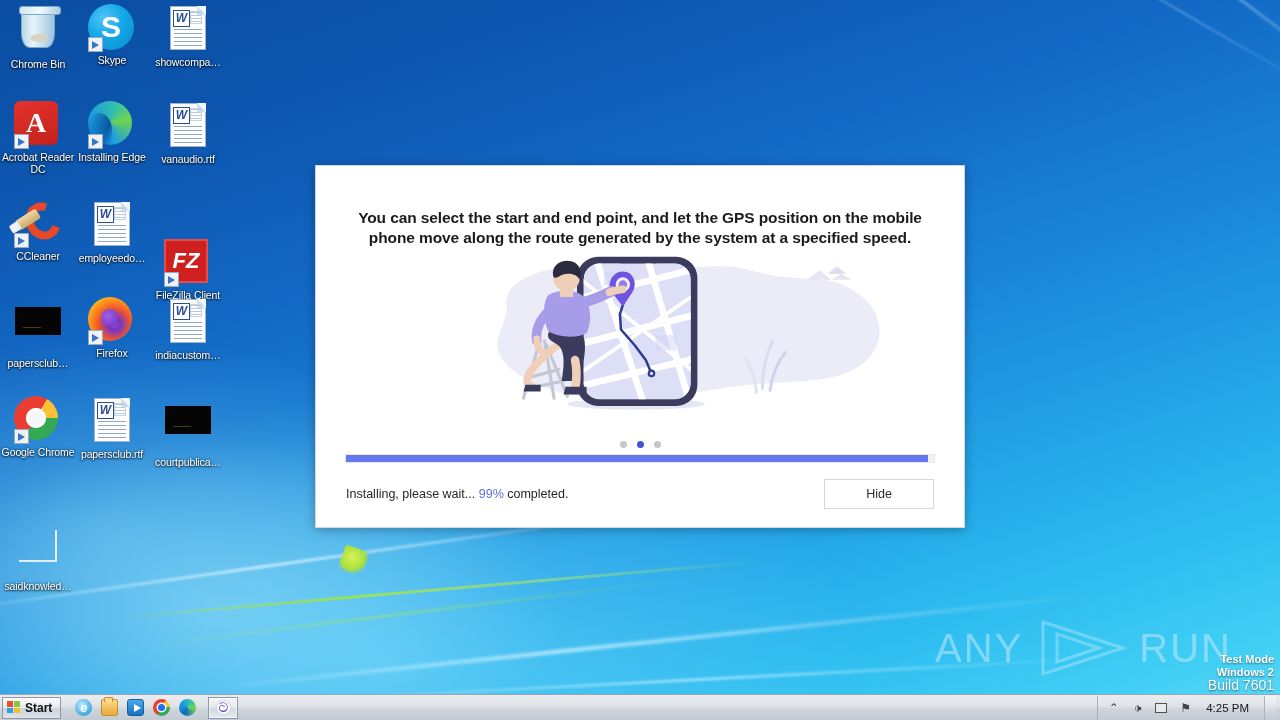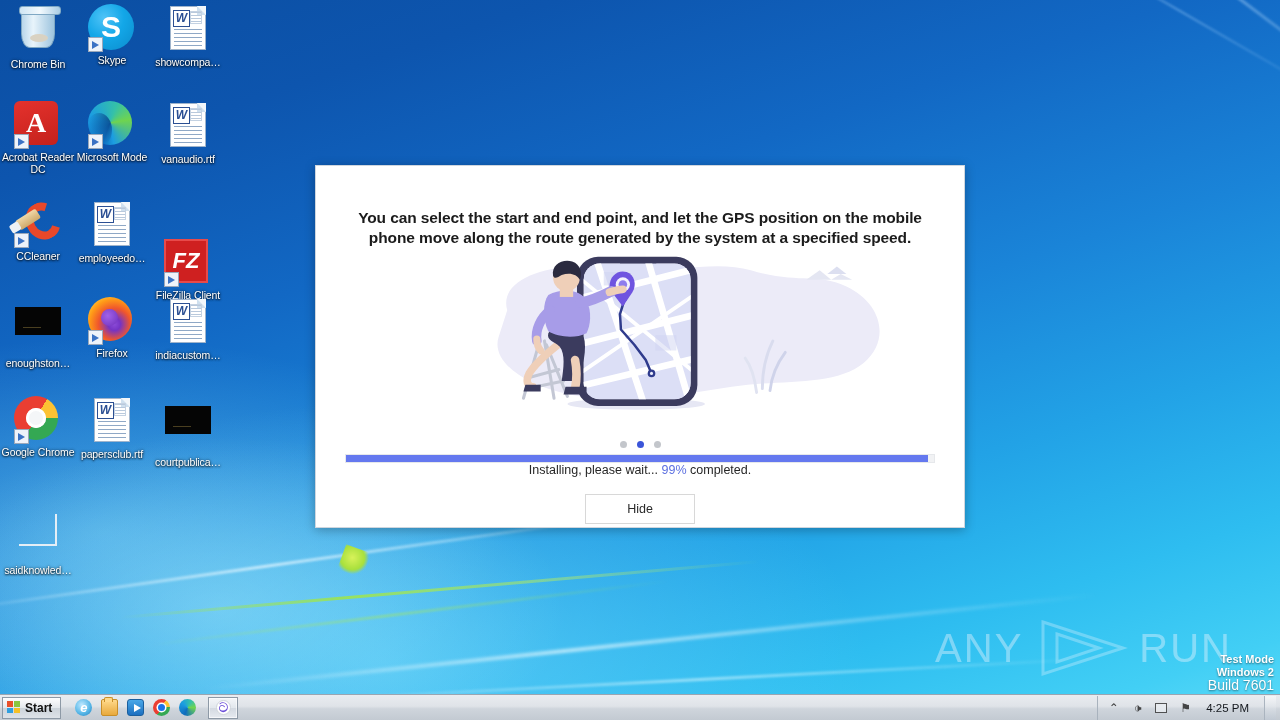--- a/index.html
+++ b/index.html
@@ -173,21 +173,21 @@
 
   #progress-wrap { padding: 0 15px; }
   #progress-track {
     height: 9px; width: 590px; margin: 0 auto;
     background: #f1f2f4; border: 1px solid #e6e8eb;
   }
   #progress-fill { height: 100%; background: #6478ef; }
 
   #footer {
     height: 64px; display: flex; align-items: center;
-    padding: 0 30px 3px 30px; justify-content: space-between; flex-direction: column;
+    padding: 0 30px 3px 30px; justify-content: space-between;
   }
   #status-text { font-size: 12.5px; color: #262626; }
   #status-pct { color: #5b6fe0; }
   #hide-button {
     width: 110px; height: 30px; background: #ffffff;
     border: 1px solid #d8d8d8; font-size: 12.5px; color: #2a2a2a;
     font-family: "Liberation Sans", sans-serif; cursor: pointer;
     display: flex; align-items: center; justify-content: center;
   }
 
@@ -319,21 +319,21 @@
         </div>
         <div class="icon-label">Acrobat Reader DC</div>
       </div>
       <div class="icon-cell" style="left: 74px; top: 101px;">
         <div class="icon-art">
           <div class="ic-edge">
             <span class="edge-cut"></span>
           </div>
           <span class="shortcut"></span>
         </div>
-        <div class="icon-label">Microsoft Mode</div>
+        <div class="icon-label">Installing Edge</div>
       </div>
       <div class="icon-cell" style="left: 150px; top: 101px;">
         <div class="icon-art">
           <div class="ic-doc">
             <span class="doc-w">W</span>
             <span class="doc-side"></span>
             <span class="doc-lines"></span>
           </div>
         </div>
         <div class="icon-label">vanaudio.rtf</div>
@@ -362,21 +362,21 @@
         <div class="icon-art">
           <div class="ic-fz"></div>
           <span class="shortcut"></span>
         </div>
         <div class="icon-label">FileZilla Client</div>
       </div>
       <div class="icon-cell" style="left: 0px; top: 297px;">
         <div class="icon-art">
           <div class="ic-black"></div>
         </div>
-        <div class="icon-label">enoughston…</div>
+        <div class="icon-label">papersclub…</div>
       </div>
       <div class="icon-cell" style="left: 74px; top: 297px;">
         <div class="icon-art">
           <div class="ic-firefox"></div>
           <span class="shortcut"></span>
         </div>
         <div class="icon-label">Firefox</div>
       </div>
       <div class="icon-cell" style="left: 150px; top: 297px;">
         <div class="icon-art">
@@ -406,21 +406,21 @@
           </div>
         </div>
         <div class="icon-label">papersclub.rtf</div>
       </div>
       <div class="icon-cell" style="left: 150px; top: 396px;">
         <div class="icon-art">
           <div class="ic-black"></div>
         </div>
         <div class="icon-label">courtpublica…</div>
       </div>
-      <div class="icon-cell" style="left: 0px; top: 506px;">
+      <div class="icon-cell" style="left: 0px; top: 522px;">
         <div class="icon-art">
           <div class="ic-white"></div>
         </div>
         <div class="icon-label">saidknowled…</div>
       </div>
     </div>
 
   <div id="installer">
 
     <div id="headline">You can select the start and end point, and let the GPS position on the mobile phone move along the route generated by the system at a specified speed.</div>

